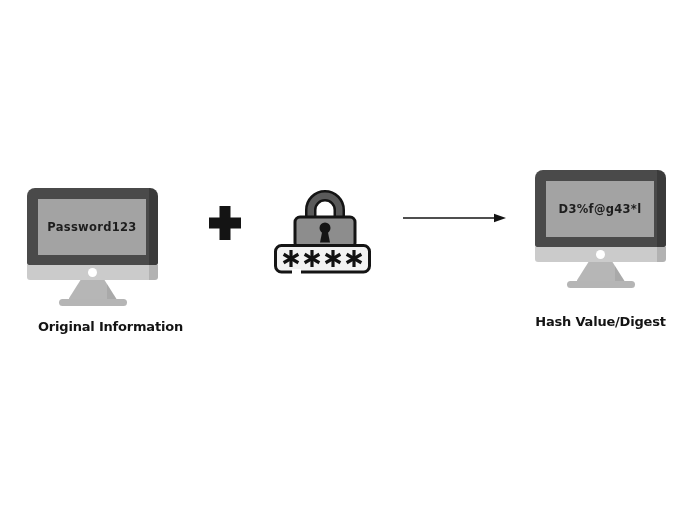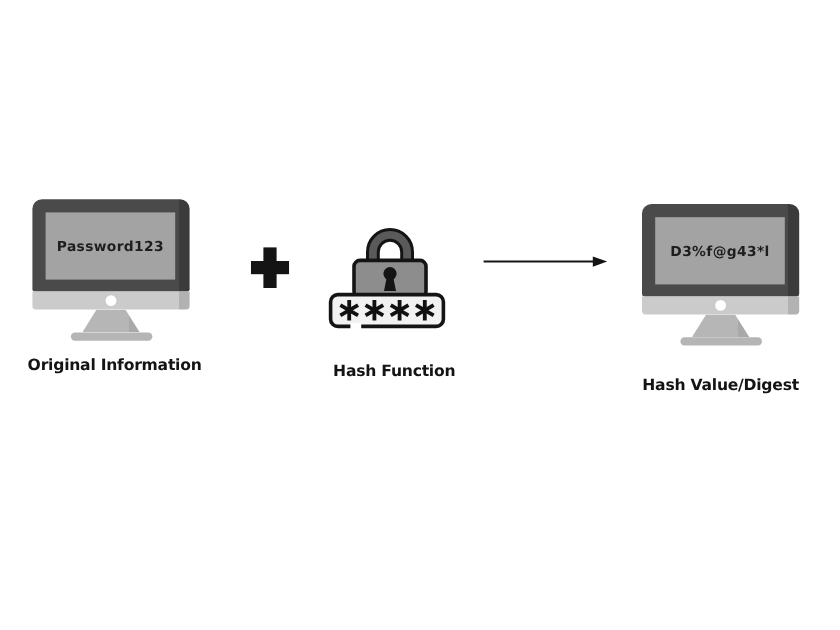--- a/index.html
+++ b/index.html
@@ -51,26 +51,26 @@
     width: 68px; height: 7px; margin: 0 auto;
     background: #b5b5b5; border-radius: 4px;
   }
 
   
   .caption {
     position: absolute; left: 50%; transform: translateX(-50%);
     font-weight: bold; font-size: 13px; letter-spacing: -0.2px;
     color: #141414; white-space: nowrap;
   }
-  .fig-left .caption  { top: 131px; margin-left: 7px; }
+  .fig-left .caption  { top: 131px; margin-left: 22px; }
   .fig-lock .caption  { top: 117px; margin-left: 6px; }
   .fig-right .caption { top: 144px; }
 
   
-  .fig-left  { left: 27px;  top: 166px; width: 123px; }
+  .fig-left  { left: 27px;  top: 188px; width: 123px; }
   .fig-plus  { left: 209px; top: 206px; width: 32px; height: 34px; }
   .fig-lock  { left: 273px; top: 185px; width: 99px; }
   .fig-arrow { left: 401px; top: 210px; width: 110px; height: 16px; }
   .fig-right { left: 535px; top: 170px; width: 131px; border-radius: 26px; }
 </style>
 </head>
 <body>
 
 <div class="canvas">
 
@@ -130,21 +130,20 @@
           <line x1="0" y1="-8.5" x2="0" y2="8.5" transform="rotate(60)"></line>
           <line x1="0" y1="-8.5" x2="0" y2="8.5" transform="rotate(120)"></line>
         </g>
         <g transform="translate(81,73.5)">
           <line x1="0" y1="-8.5" x2="0" y2="8.5"></line>
           <line x1="0" y1="-8.5" x2="0" y2="8.5" transform="rotate(60)"></line>
           <line x1="0" y1="-8.5" x2="0" y2="8.5" transform="rotate(120)"></line>
         </g>
       </g>
     </svg>
-    <div class="caption">Hash Function</div>
   </div>
 
   <svg class="figure fig-arrow" viewBox="0 0 110 16" role="img">
     <line x1="2" y1="8" x2="95" y2="8" stroke="#141414" stroke-width="1.7"></line>
     <polygon points="105,8 93,3.8 93,12.2" fill="#141414"></polygon>
   </svg>
 
   <div class="figure fig-right">
     <div class="monitor">
       <div class="bezel">

